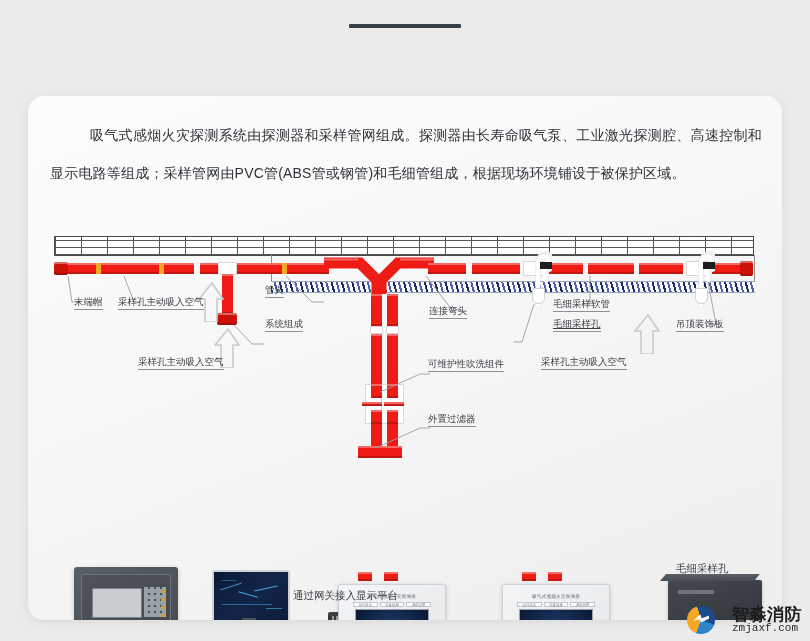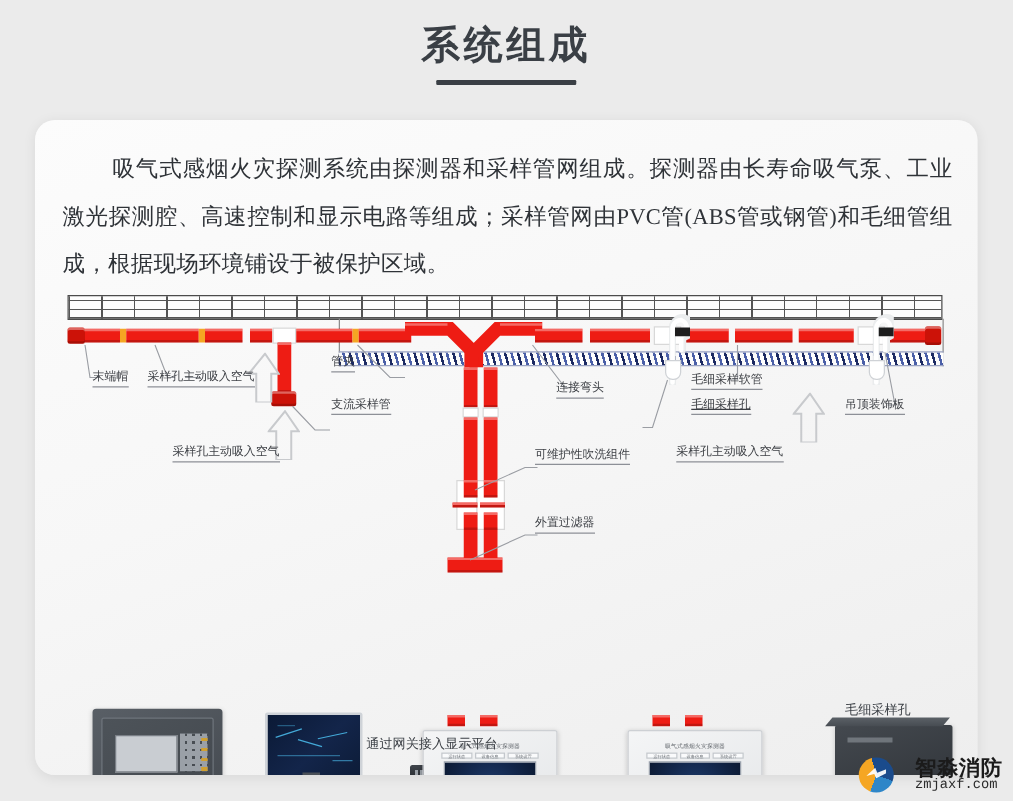--- a/index.html
+++ b/index.html
@@ -45,27 +45,26 @@
     border-radius: 16px;
     box-shadow: 0 2px 10px rgba(0,0,0,0.08);
     overflow: hidden;
   }
 
   
   #intro-paragraph {
     position: absolute;
     left: 22px; top: 20px;
     width: 712px;
-    font-size: 18px;
+    font-size: 14px;
     line-height: 38px;
     color: #2f3338;
     text-indent: 40px;
     text-align: justify;
     letter-spacing: 0.2px;
-    font-family: Liberation Serif, serif;
   }
 
   
   #diagram {
     position: absolute;
     left: 0; top: 136px;
     width: 754px; height: 388px;
   }
   .abs { position: absolute; }
 
@@ -237,21 +236,20 @@
     opacity:.92;
   }
   #wm-text { line-height: 1.05; }
   #wm-title { font-size: 17px; font-weight: bold; color:#1b1b1b; letter-spacing:.5px; }
   #wm-url { font-size: 11px; color:#2b2b2b; font-family:Liberation Mono, monospace; }
 </style>
 </head>
 <body>
 
 <div id="title-block">
-  <div id="page-title">系统组成</div>
   <div id="title-underline"></div>
 </div>
 
 <div id="content-card">
 
   <div id="intro-paragraph">吸气式感烟火灾探测系统由探测器和采样管网组成。探测器由长寿命吸气泵、工业激光探测腔、高速控制和显示电路等组成；采样管网由PVC管(ABS管或钢管)和毛细管组成，根据现场环境铺设于被保护区域。</div>
 
   <div id="diagram">
 
     <div class="abs" id="ceiling-slab"></div>
@@ -348,22 +346,22 @@
         <path d="M680,50 L688,92 L682,92"></path>
         <path d="M352,160 L392,142 L402,142"></path>
         <path d="M348,216 L392,196 L402,196"></path>
         <path d="M120,70 L132,70"></path>
       </g>
     </svg>
 
     <div class="abs label" style="left:46px; top:64px;">末端帽</div>
     <div class="abs label" style="left:90px; top:64px;">采样孔主动吸入空气</div>
     <div class="abs label" style="left:237px; top:52px;">管夹</div>
-    <div class="abs label" style="left:237px; top:86px;">支流采样管</div>
-    <div class="abs label" style="left:417px; top:73px;text-align:center;">连接弯头</div>
+    <div class="abs label" style="left:237px; top:86px;">系统组成</div>
+    <div class="abs label" style="left:401px; top:73px;text-align:center;">连接弯头</div>
     <div class="abs label" style="left:525px; top:66px;">毛细采样软管</div>
     <div class="abs label" style="left:525px; top:86px;text-decoration:underline;">毛细采样孔</div>
     <div class="abs label" style="left:648px; top:86px;">吊顶装饰板</div>
     <div class="abs label" style="left:110px; top:124px;">采样孔主动吸入空气</div>
     <div class="abs label" style="left:400px; top:126px;">可维护性吹洗组件</div>
     <div class="abs label" style="left:400px; top:181px;">外置过滤器</div>
     <div class="abs label" style="left:513px; top:124px;">采样孔主动吸入空气</div>
 
     <div class="abs device-shadow" id="fire-panel">
       <div id="fire-panel-inner">

